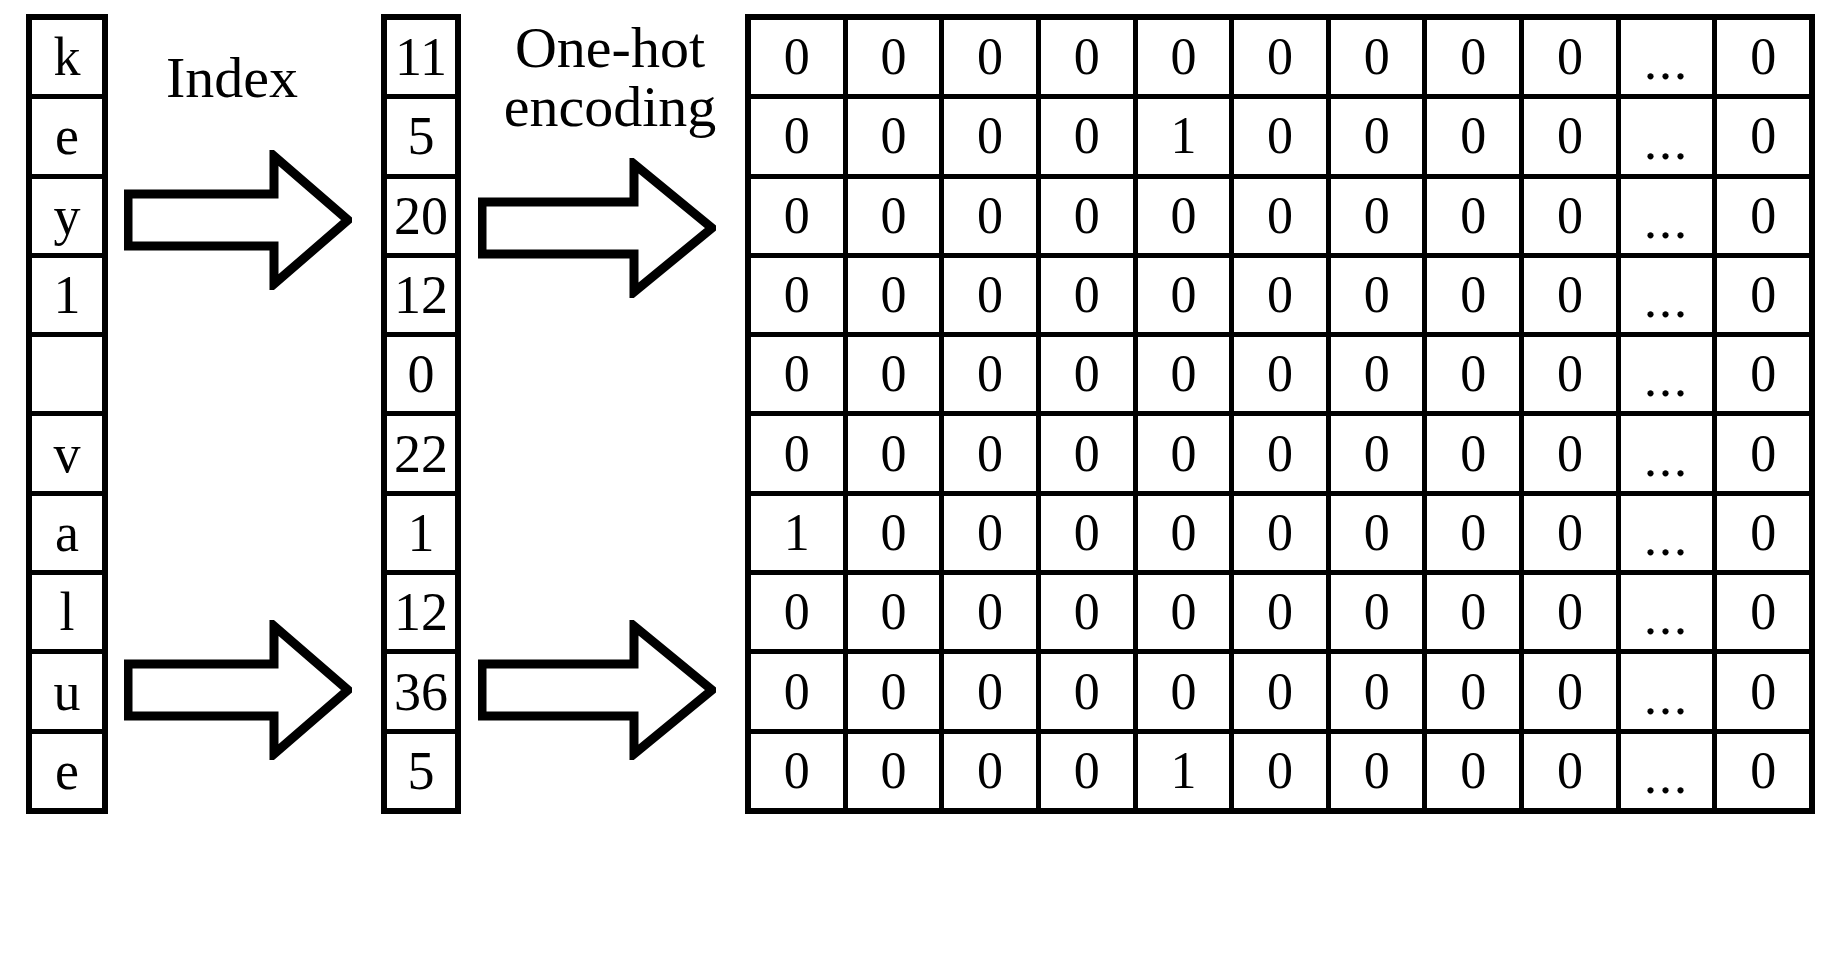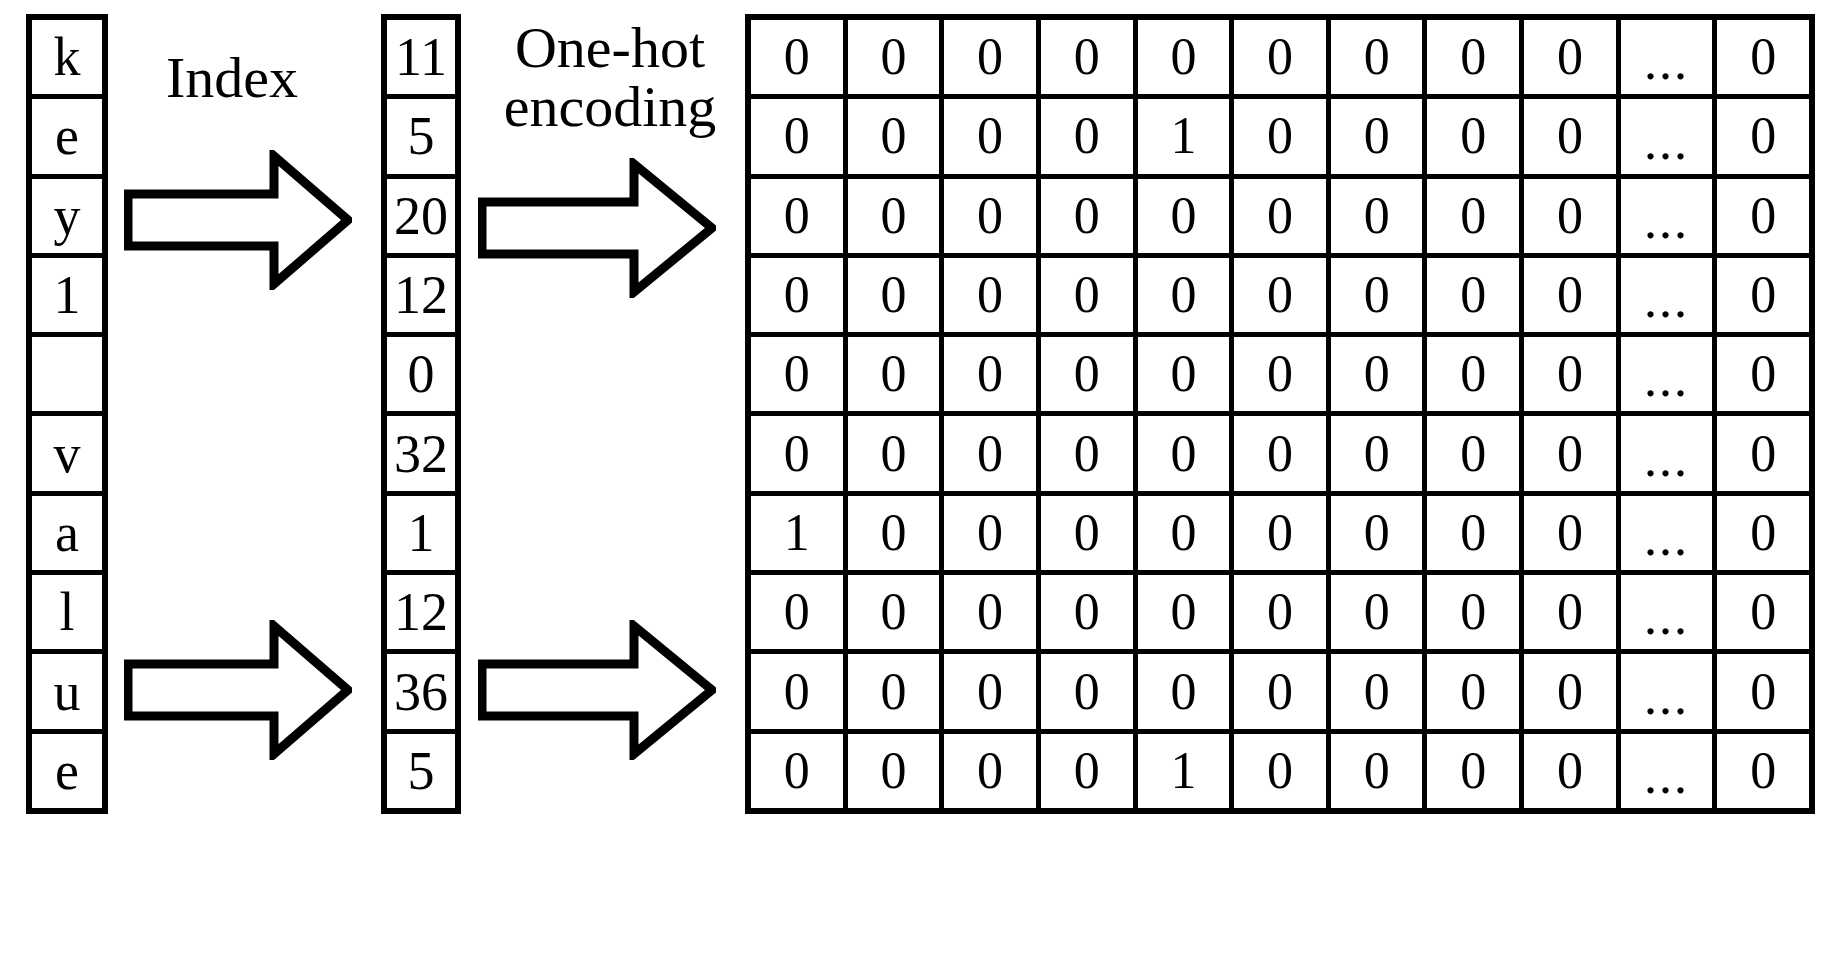--- a/index.html
+++ b/index.html
@@ -130,21 +130,21 @@
       <path d="M4,44 L150,44 L150,6 L224,70 L150,134 L150,96 L4,96 Z" fill="#ffffff" stroke="#000000" stroke-width="9" stroke-linejoin="miter"></path>
     </svg>
   </div>
 
   <div id="index-column" class="vcol">
     <div class="cell">11</div>
     <div class="cell">5</div>
     <div class="cell">20</div>
     <div class="cell">12</div>
     <div class="cell">0</div>
-    <div class="cell">32</div>
+    <div class="cell">22</div>
     <div class="cell">1</div>
     <div class="cell">12</div>
     <div class="cell">36</div>
     <div class="cell">5</div>
   </div>
 
   <div id="label-onehot" class="flow-label">
     <div>One-hot</div>
     <div>encoding</div>
   </div>

